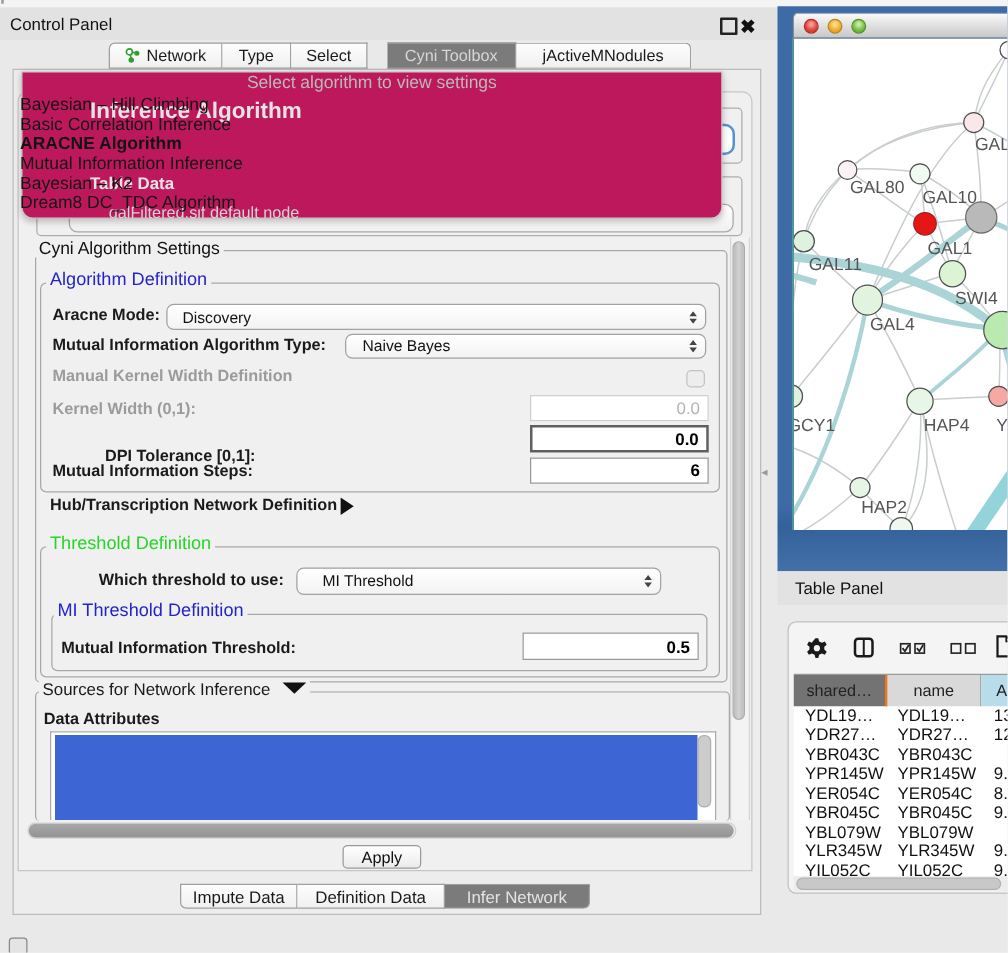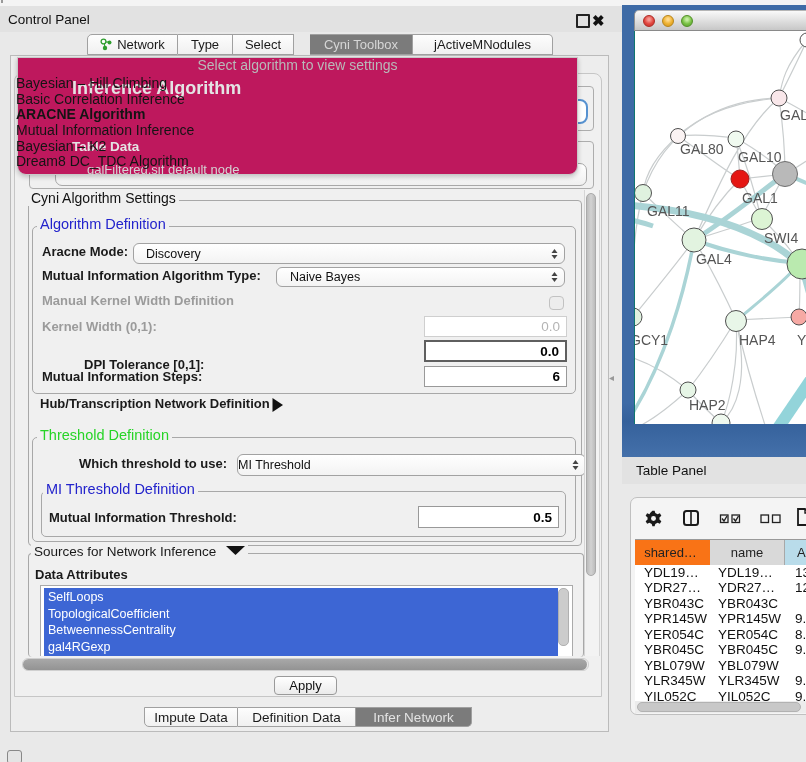--- a/index.html
+++ b/index.html
@@ -89,21 +89,21 @@
 
 <div class="lbl" style="left:40px;top:396px;font-size:13px;">Hub/Transcription Network Definition</div>
 <svg class="abs" style="left:271px;top:398px;" width="13" height="14" viewBox="0 0 13 14">
     <path d="M1.5 0 L12 7 L1.5 14 Z" fill="#111"></path>
   </svg>
 
 <div class="grp" style="left:32px;top:437px;width:542px;height:103px;"></div>
 <div class="gtitle" style="left:37px;top:428px;color:#27d427;font-size:14.5px;">Threshold Definition</div>
 
 <div class="lbl" style="left:79px;top:456px;">Which threshold to use:</div>
-<div class="combo" style="left:237px;top:454px;width:349px;height:22px;padding-left:0;">MI Threshold<svg class="spin" viewBox="0 0 7 10">
+<div class="combo" style="left:237px;top:454px;width:292px;height:22px;padding-left:20px;">MI Threshold<svg class="spin" viewBox="0 0 7 10">
       <path d="M3.5 0 L6.5 4 L0.5 4 Z" fill="#444"></path>
       <path d="M3.5 10 L6.5 6 L0.5 6 Z" fill="#444"></path>
     </svg></div>
 
 <div class="grp" style="left:41px;top:491px;width:523px;height:44px;"></div>
 <div class="gtitle" style="left:43px;top:482px;color:#2323cc;font-size:14.5px;">MI Threshold Definition</div>
 
 <div class="lbl" style="left:49px;top:510px;">Mutual Information Threshold:</div>
 <div class="fld" style="left:418px;top:506px;width:141px;height:22px;border:1px solid #999;color:#000;">0.5</div>
 
@@ -112,21 +112,20 @@
 
 <div class="grp" style="left:28px;top:553px;width:554px;height:103px;border-radius:4px;border-bottom:none;"></div>
 <div class="gtitle" style="left:31px;top:544px;color:#1a1a1a;font-size:13.5px;">Sources for Network Inference
  <svg width="19" height="11" viewBox="0 0 19 11" style="margin-left:6px;">
       <path d="M0 1 L19 1 L9.5 10 Z" fill="#111"></path>
     </svg></div>
 <div class="lbl" style="left:35px;top:567px;font-size:13px;">Data Attributes</div>
 
 <div class="abs" style="left:40px;top:585px;width:533px;height:71px;background:#fff;border:1px solid #aaa;border-bottom:none;box-sizing:border-box;overflow:hidden;">
   <div style="position:absolute;left:3px;top:2px;width:514px;height:80px;background:#3d66d4;"></div>
-  <div style="position:absolute;left:7px;top:3px;font-size:12.5px;color:#fff;line-height:16.5px;">SelfLoops<br>TopologicalCoefficient<br>BetweennessCentrality<br>gal4RGexp</div>
   <div style="position:absolute;right:3px;top:2px;width:9px;height:56px;background:#ccc;border:1px solid #b0b0b0;border-radius:5px;"></div>
 </div>
 
 <div class="abs" style="left:22px;top:658px;width:567px;height:13px;background:#ededed;border:1px solid #d0d0d0;border-radius:6px;box-sizing:border-box;"></div>
 <div class="abs" style="left:23px;top:659px;width:564px;height:11px;background:linear-gradient(#a8a8a8,#939393);border-radius:6px;"></div>
 
 <div class="abs" style="left:274px;top:676px;width:63px;height:19px;border:1px solid #9a9a9a;border-radius:4px;background:linear-gradient(#ffffff,#ebebeb);box-sizing:border-box;display:flex;align-items:center;justify-content:center;font-size:13px;color:#111;">Apply</div>
 
 <div class="abs" style="left:144px;top:707px;height:20px;display:flex;justify-content:center;">
   <div class="btab" style="border-radius:0 0 0 5px;width:94px;">Impute Data</div>
@@ -260,21 +259,21 @@
     </g>
     <g stroke="#222" stroke-width="1.4" fill="none">
       <path d="M91 20.5 L93 23 L96 18"></path>
       <path d="M102.5 20.5 L104.5 23 L107.5 18"></path>
     </g>
     <path d="M167 11 L174 11 L178 15 L178 27 L167 27 Z" fill="none" stroke="#1a1a1a" stroke-width="1.8"></path>
     <path d="M174 11 L174 15 L178 15" fill="none" stroke="#1a1a1a" stroke-width="1.4"></path>
   </svg>
 
   <div style="position:absolute;left:4px;top:41px;width:196px;height:161px;background:#fff;border-top:1px solid #999;">
-    <div style="position:absolute;left:0;top:0;width:75px;height:25px;background:#f97316;border-right:4px solid #f97316;box-sizing:border-box;text-align:center;font-size:13px;color:#222;line-height:25px;">shared…</div>
+    <div style="position:absolute;left:0;top:0;width:75px;height:25px;background:#737373;border-right:2px solid #f97316;box-sizing:border-box;text-align:center;font-size:13px;color:#222;line-height:25px;">shared…</div>
     <div style="position:absolute;left:75px;top:0;width:75px;height:25px;background:#d9d9d9;border-right:1px solid #a8a8a8;box-sizing:border-box;text-align:center;font-size:13px;color:#222;line-height:25px;">name</div>
     <div style="position:absolute;left:150px;top:0;width:46px;height:25px;background:#b9dcea;box-sizing:border-box;font-size:13px;color:#222;line-height:25px;padding-left:12px;">A</div>
     <div style="position:absolute;left:0;top:23.5px;width:196px;height:137.5px;overflow:hidden;font-size:13.5px;color:#111;padding-top:1px;">
       <div class="trow"><span class="c1">YDL19…</span><span class="c2">YDL19…</span><span class="c3">13</span></div>
       <div class="trow"><span class="c1">YDR27…</span><span class="c2">YDR27…</span><span class="c3">12</span></div>
       <div class="trow"><span class="c1">YBR043C</span><span class="c2">YBR043C</span><span class="c3"></span></div>
       <div class="trow"><span class="c1">YPR145W</span><span class="c2">YPR145W</span><span class="c3">9.</span></div>
       <div class="trow"><span class="c1">YER054C</span><span class="c2">YER054C</span><span class="c3">8.</span></div>
       <div class="trow"><span class="c1">YBR045C</span><span class="c2">YBR045C</span><span class="c3">9.</span></div>
       <div class="trow"><span class="c1">YBL079W</span><span class="c2">YBL079W</span><span class="c3"></span></div>

